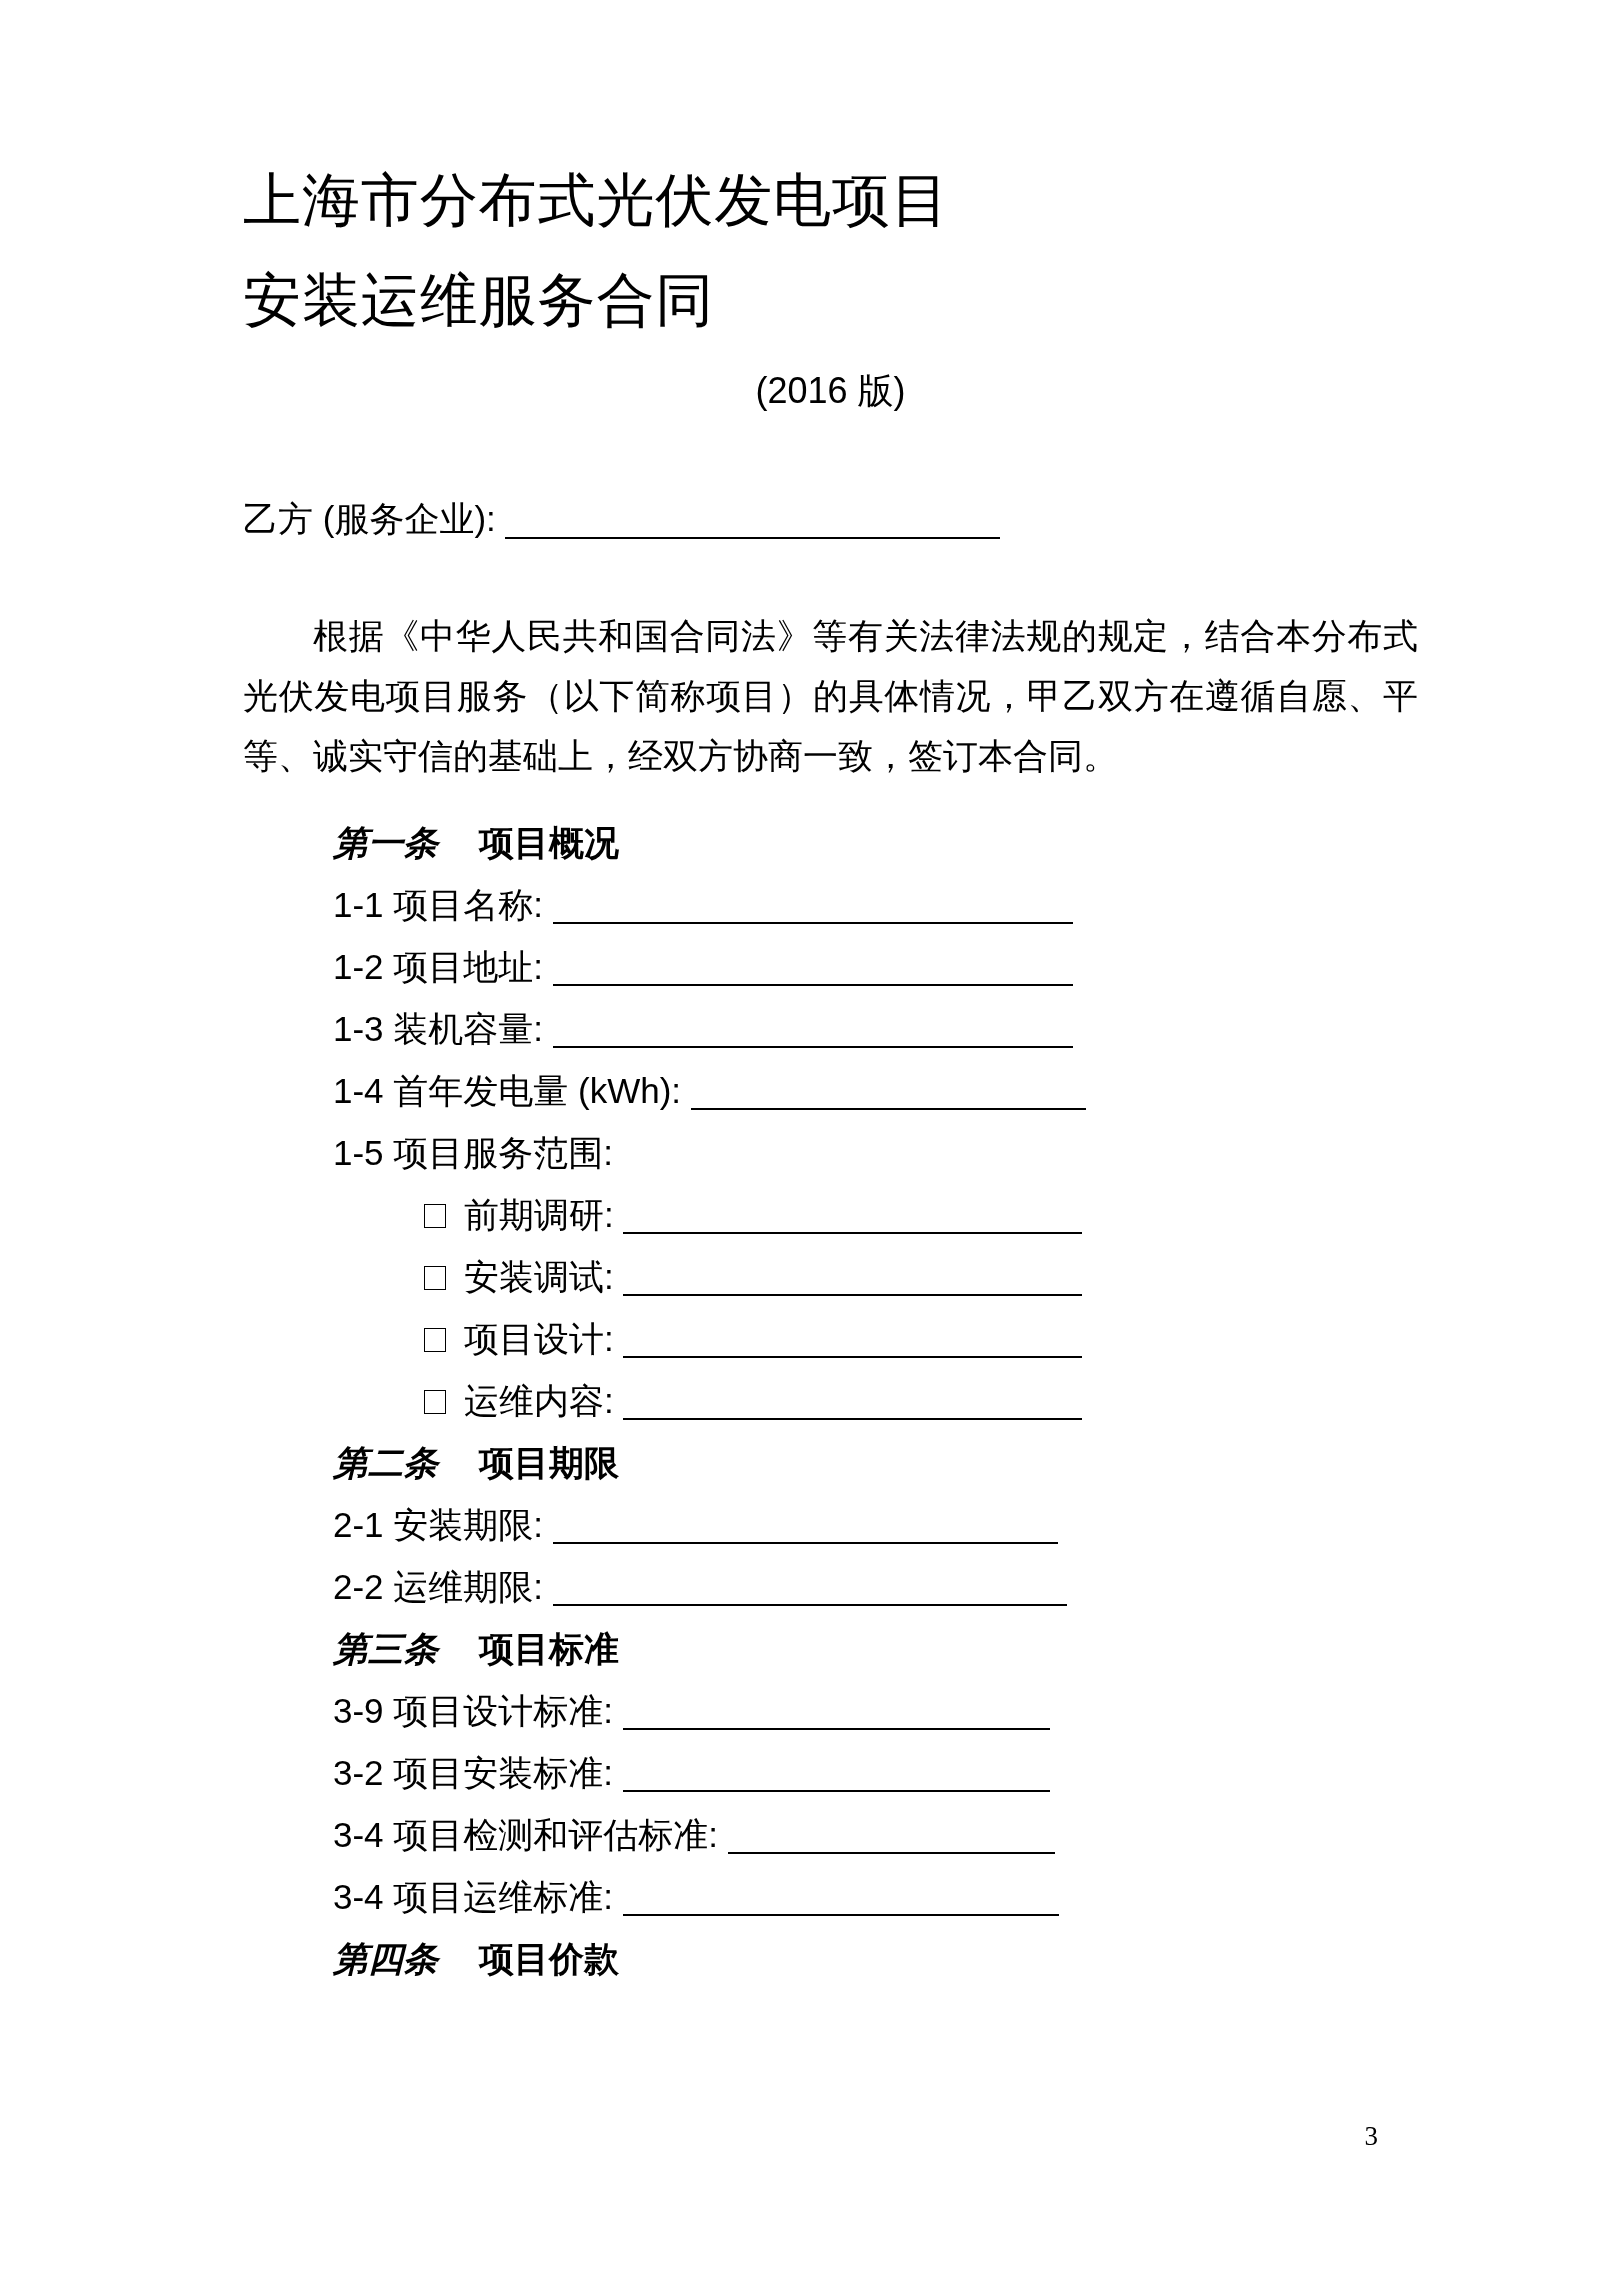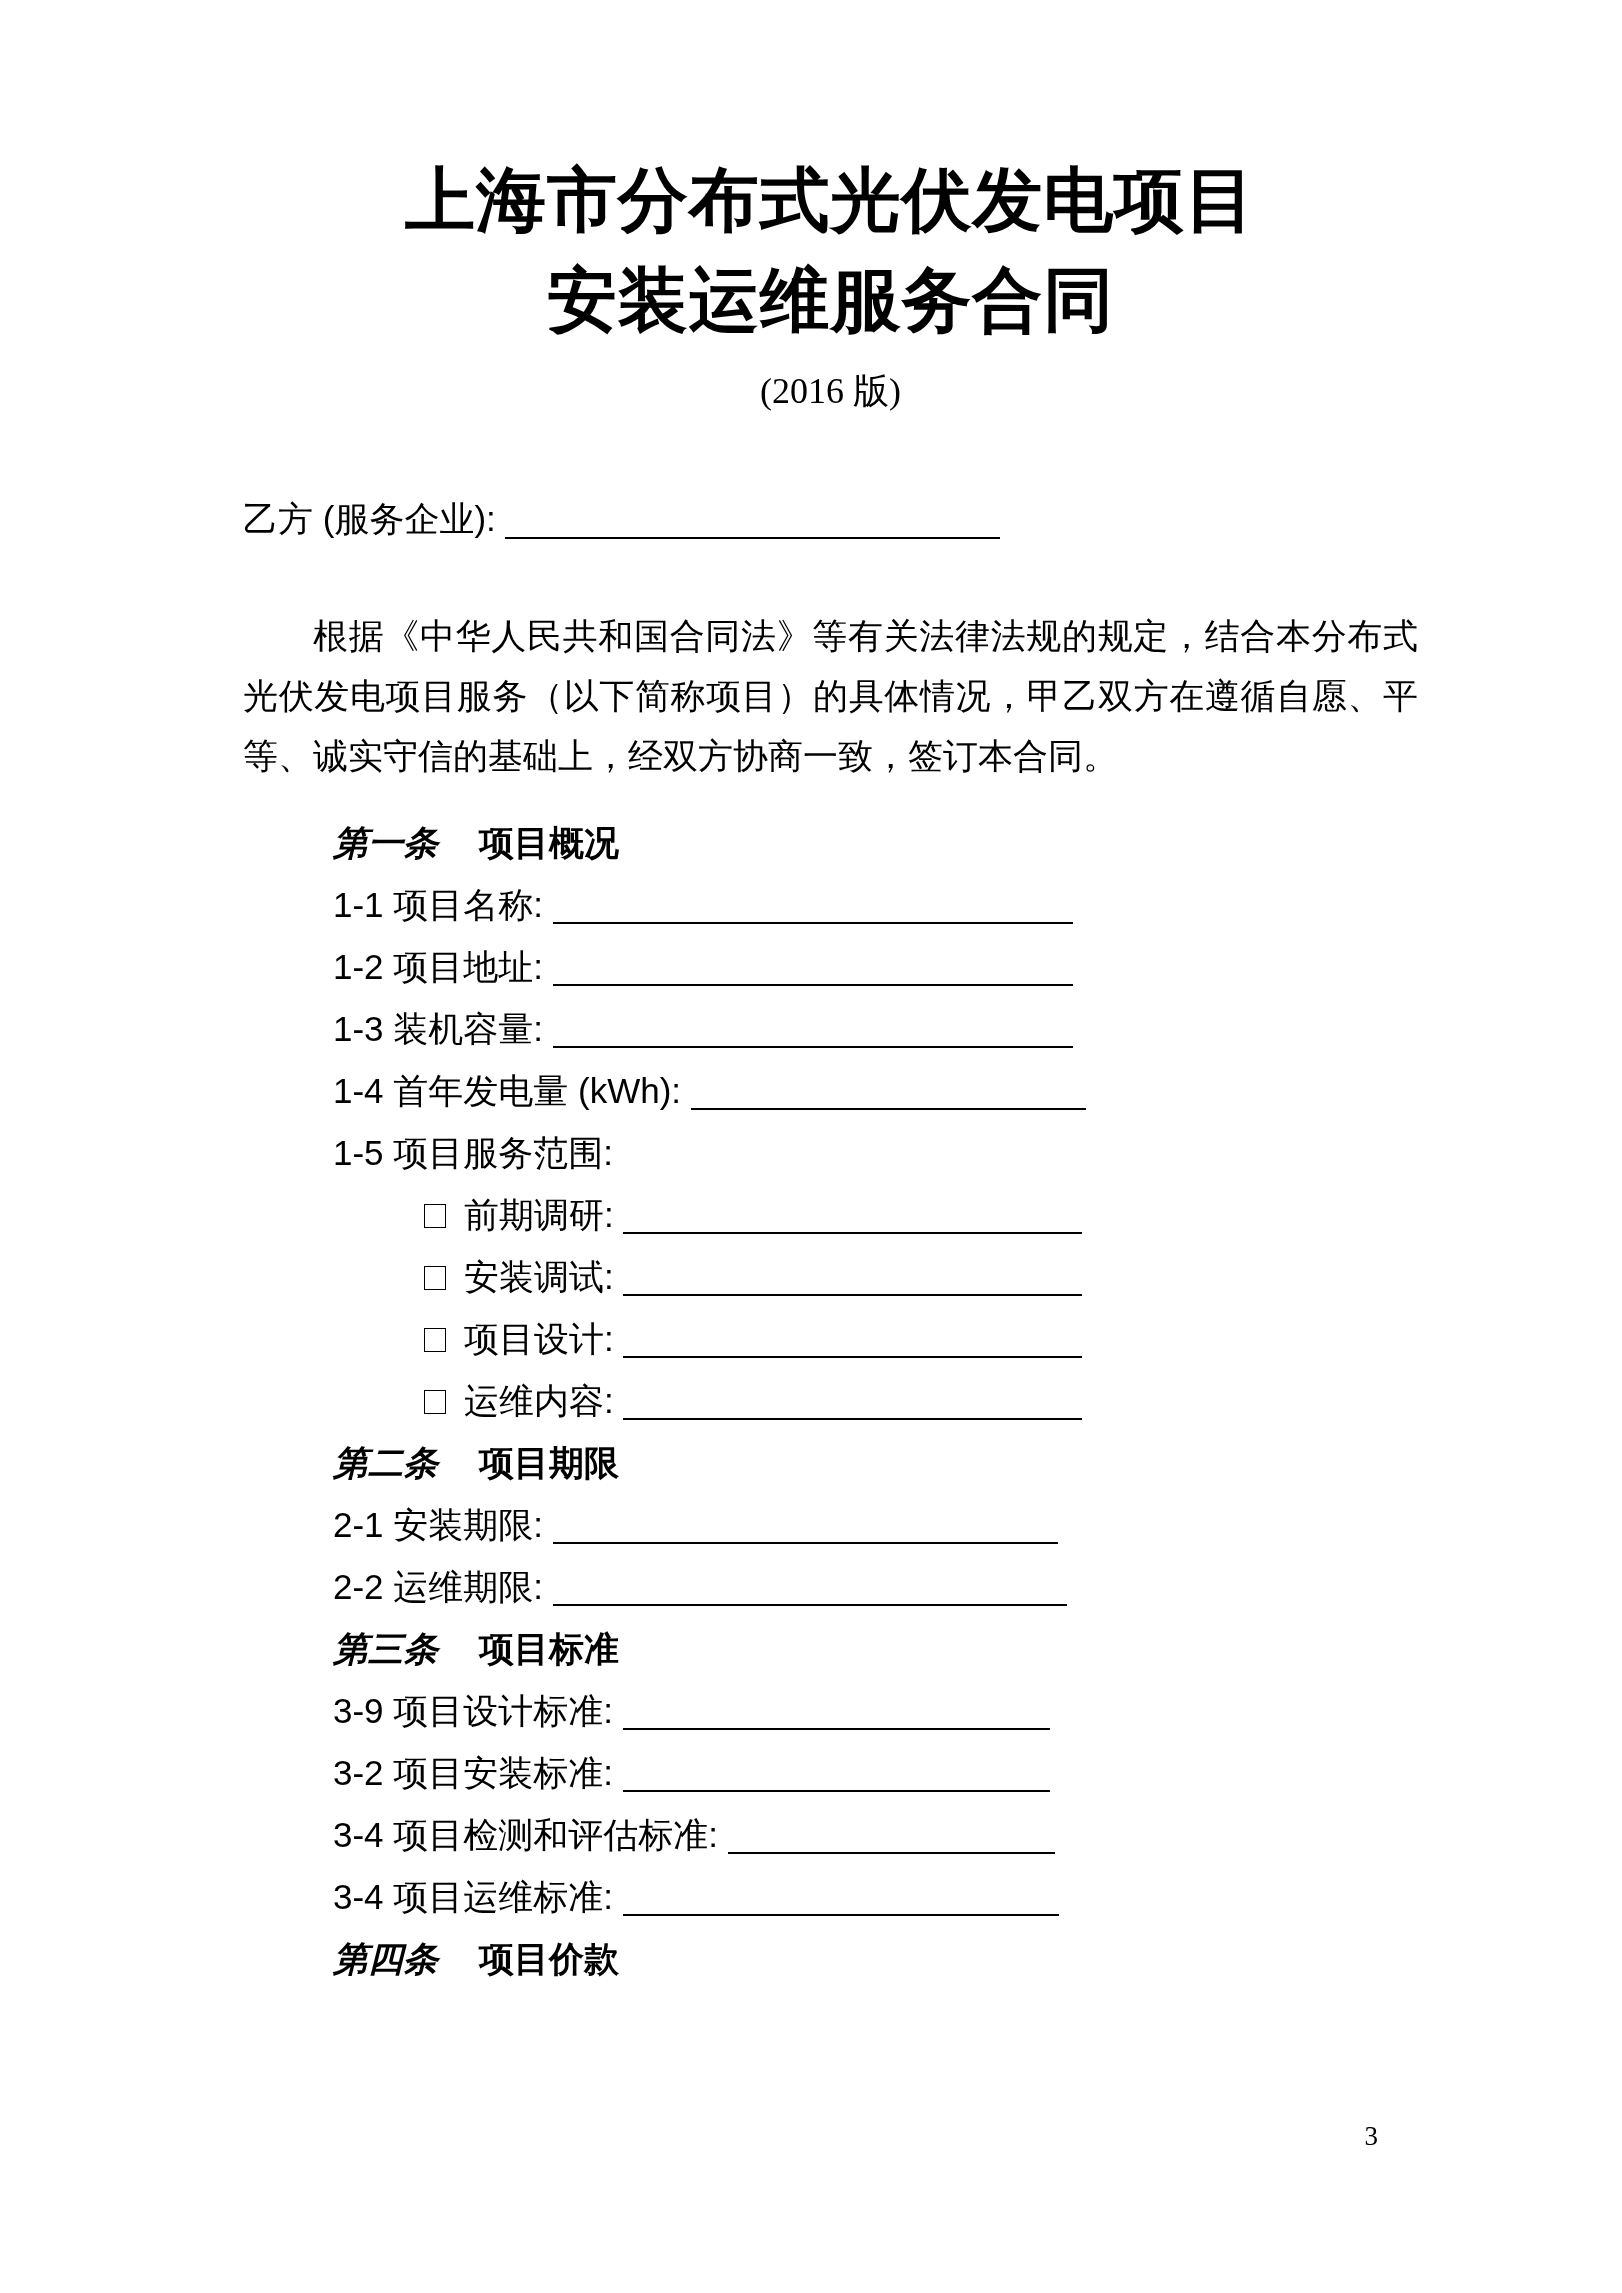--- a/index.html
+++ b/index.html
@@ -7,33 +7,31 @@
     position:relative;
     width:1623px;
     height:2294px;
     background:#ffffff;
     color:#000000;
     font-family:"Liberation Sans","DejaVu Sans",sans-serif;
     overflow:hidden;
   }
   .content{padding:150px 205px 0 243px;}
   .title-line{
-    font-size:70px;
+    font-size:58px;
     line-height:100px;
-    text-align:center;
-    font-weight:700;
+    font-weight:400;
     letter-spacing:0.9px;
     white-space:nowrap;
   }
   .version-line{
     font-size:36px;
     line-height:68px;
     margin-top:7.3px;
     text-align:center;
-    font-family:Liberation Serif, serif;
   }
   .parties{margin-top:62px;}
   .party-row{
     height:64px;
     line-height:64px;
     font-size:35px;
     white-space:nowrap;
   }
   .blank{
     display:inline-block;

